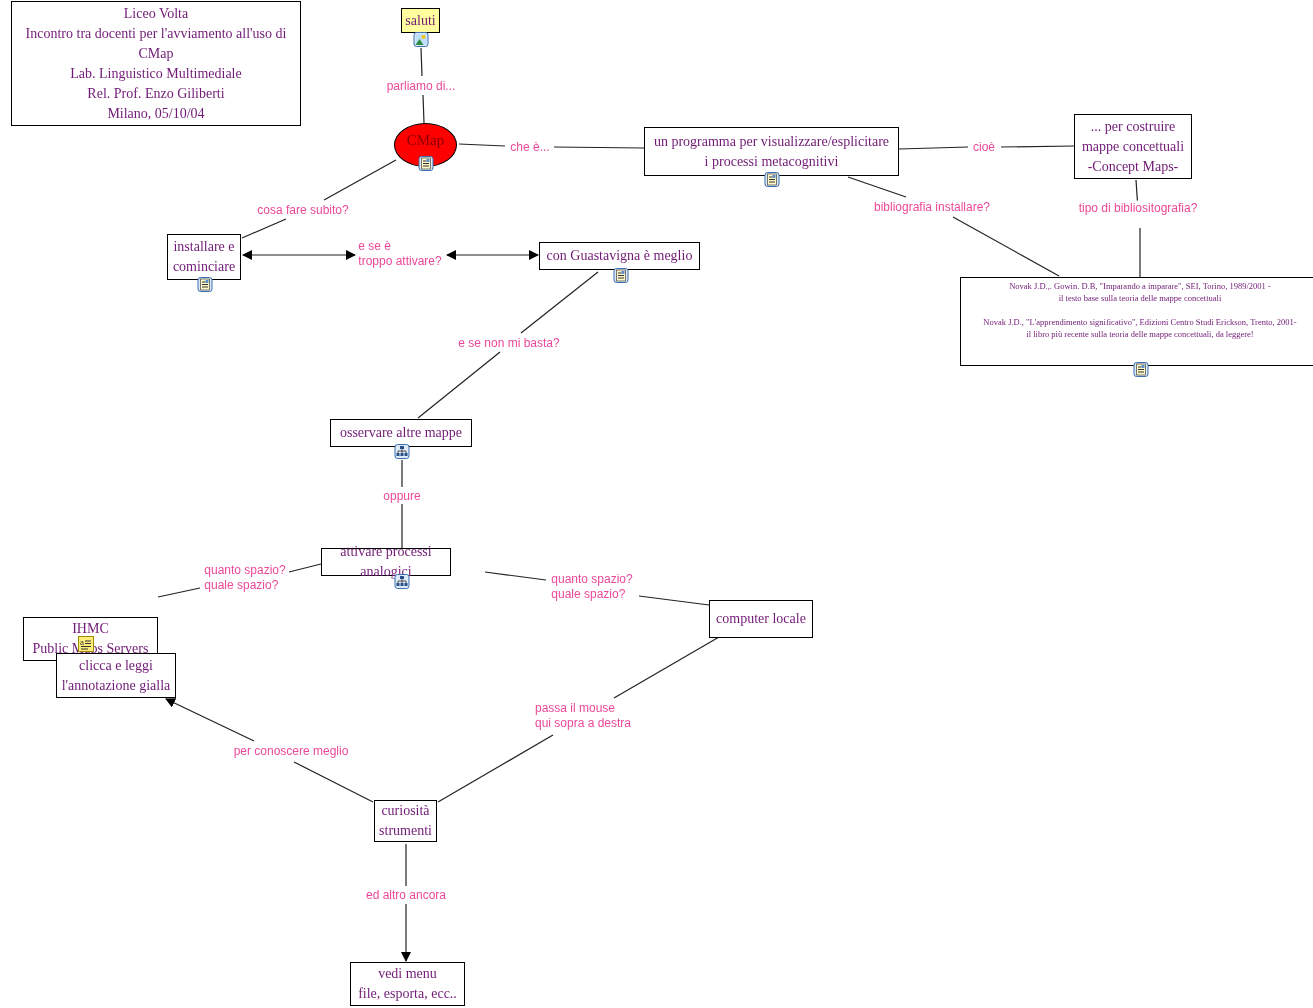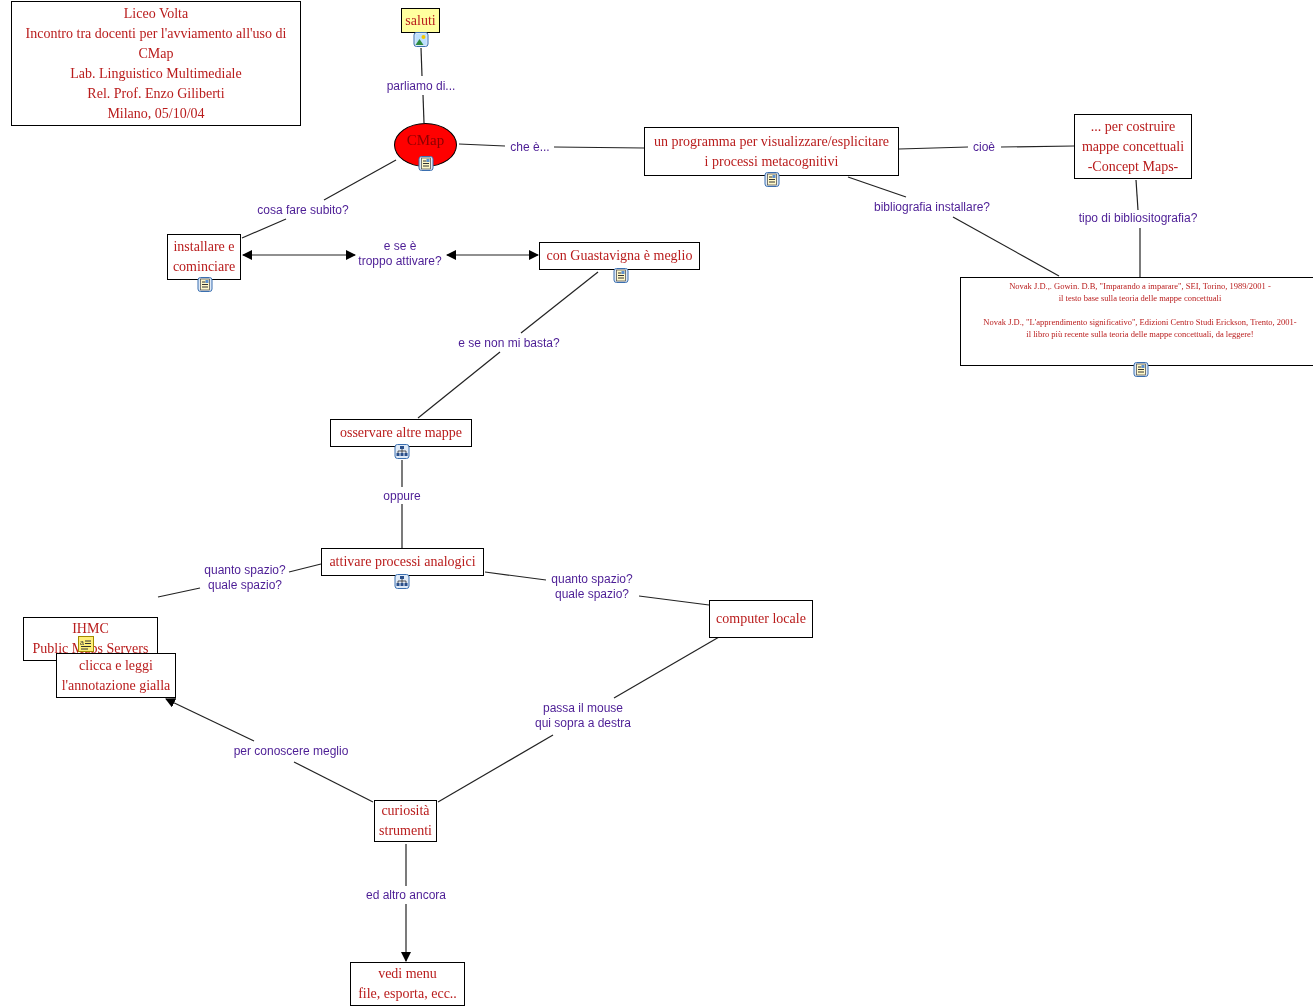--- a/index.html
+++ b/index.html
@@ -2,33 +2,33 @@
 <html><head>
 <meta charset="utf-8">
 <style>
   html, body { margin: 0; padding: 0; background: #ffffff; }
   body { width: 1313px; height: 1008px; position: relative; overflow: hidden; }
   #links { position: absolute; left: 0; top: 0; width: 1313px; height: 1008px; }
   .node {
     position: absolute; box-sizing: border-box;
     border: 1px solid #000; background: #fff;
     font-family: "Liberation Serif", "DejaVu Serif", serif;
-    font-size: 14px; line-height: 20px; color: #b91c1c;
+    font-size: 14px; line-height: 20px; color: #701a75;
     text-align: center; white-space: pre-line;
     display: flex; align-items: center; justify-content: center;
     padding: 0 3px;
   }
   .node.small { font-size: 8.5px; line-height: 12px; align-items: flex-start; padding-top: 2px; }
   .node.yellow { background: #ffff9f; }
   .node.oval { background: #ff0000; border-radius: 50%; color: #8b0000; font-size: 15px; }
   .lbl {
     position: absolute; background: #fff;
     font-family: "Liberation Sans", "DejaVu Sans", sans-serif;
-    font-size: 12px; line-height: 15px; color: #4c1d95;
-    text-align: center; white-space: pre-line;
+    font-size: 12px; line-height: 15px; color: #ec4899;
+    text-align: left; white-space: pre-line;
     transform: translate(-50%, -50%);
     padding: 0 2px;
   }
   .res {
     position: absolute; width: 15px; height: 15px; box-sizing: border-box;
     border: 1px solid #3a6fb0; border-radius: 3px; background: #dfeaf7;
     transform: translate(-50%, 0);
   }
   .res svg { display: block; width: 13px; height: 13px; }
   .ann {
@@ -123,21 +123,21 @@
     </svg>
 </div>
 
 <div class="lbl" style="left:984px;top:147px;">cioè</div>
 
 <div class="node" style="left:1074px;top:114px;width:118px;height:65px;">... per costruire
 mappe concettuali
 -Concept Maps-</div>
 
 <div class="lbl" style="left:932px;top:207px;">bibliografia installare?</div>
-<div class="lbl" style="left:1138px;top:218px;">tipo di bibliositografia?</div>
+<div class="lbl" style="left:1138px;top:208px;">tipo di bibliositografia?</div>
 
 <div class="node small" style="left:960px;top:277px;width:360px;height:89px;">Novak J.D.,. Gowin. D.B, "Imparando a imparare", SEI, Torino, 1989/2001 -
 il testo base sulla teoria delle mappe concettuali
 
 Novak J.D., "L'apprendimento significativo", Edizioni Centro Studi Erickson, Trento, 2001-
 il libro più recente sulla teoria delle mappe concettuali, da leggere!</div>
 <div class="res" style="left:1141px;top:362px;">
   <svg viewBox="0 0 13 13">
       <rect x="2" y="1" width="9" height="11" fill="#fff8c8" stroke="#555" stroke-width="0.8"></rect>
       <line x1="3.5" y1="4" x2="7" y2="4" stroke="#333"></line>
@@ -183,21 +183,21 @@
       <rect x="4.5" y="1" width="4" height="3" fill="#2a4f8a"></rect>
       <rect x="1" y="8" width="3" height="3" fill="#2a4f8a"></rect>
       <rect x="5" y="8" width="3" height="3" fill="#2a4f8a"></rect>
       <rect x="9" y="8" width="3" height="3" fill="#2a4f8a"></rect>
       <path d="M6.5 4 V6 M2.5 6 H10.5 M2.5 6 V8 M6.5 6 V8 M10.5 6 V8" stroke="#333" stroke-width="0.8" fill="none"></path>
     </svg>
 </div>
 
 <div class="lbl" style="left:402px;top:496px;">oppure</div>
 
-<div class="node" style="left:321px;top:548px;width:163px;height:28px;">attivare processi analogici</div>
+<div class="node" style="left:321px;top:548px;width:130px;height:28px;">attivare processi analogici</div>
 <div class="res" style="left:402px;top:574px;">
   <svg viewBox="0 0 13 13">
       <rect x="4.5" y="1" width="4" height="3" fill="#2a4f8a"></rect>
       <rect x="1" y="8" width="3" height="3" fill="#2a4f8a"></rect>
       <rect x="5" y="8" width="3" height="3" fill="#2a4f8a"></rect>
       <rect x="9" y="8" width="3" height="3" fill="#2a4f8a"></rect>
       <path d="M6.5 4 V6 M2.5 6 H10.5 M2.5 6 V8 M6.5 6 V8 M10.5 6 V8" stroke="#333" stroke-width="0.8" fill="none"></path>
     </svg>
 </div>
 

